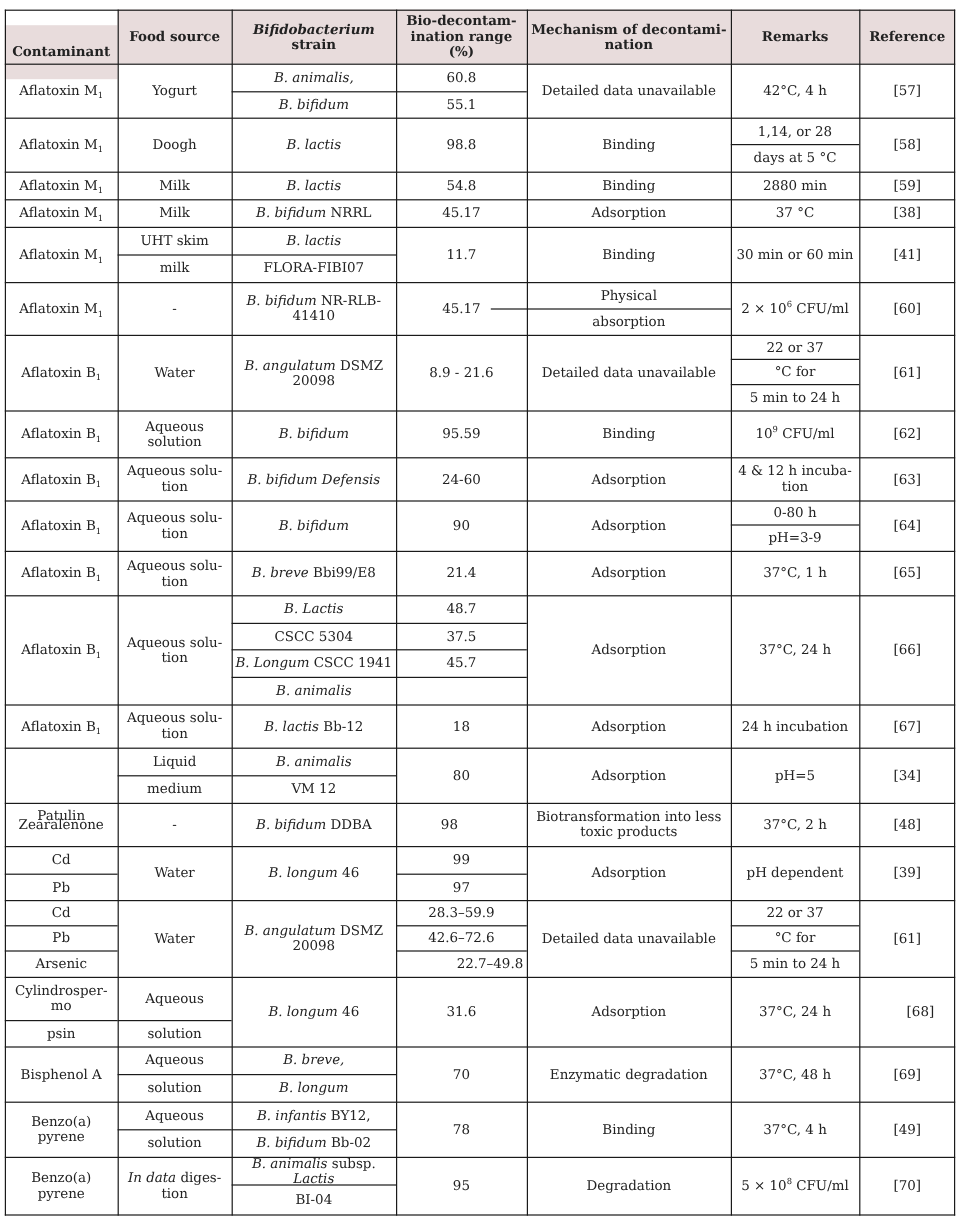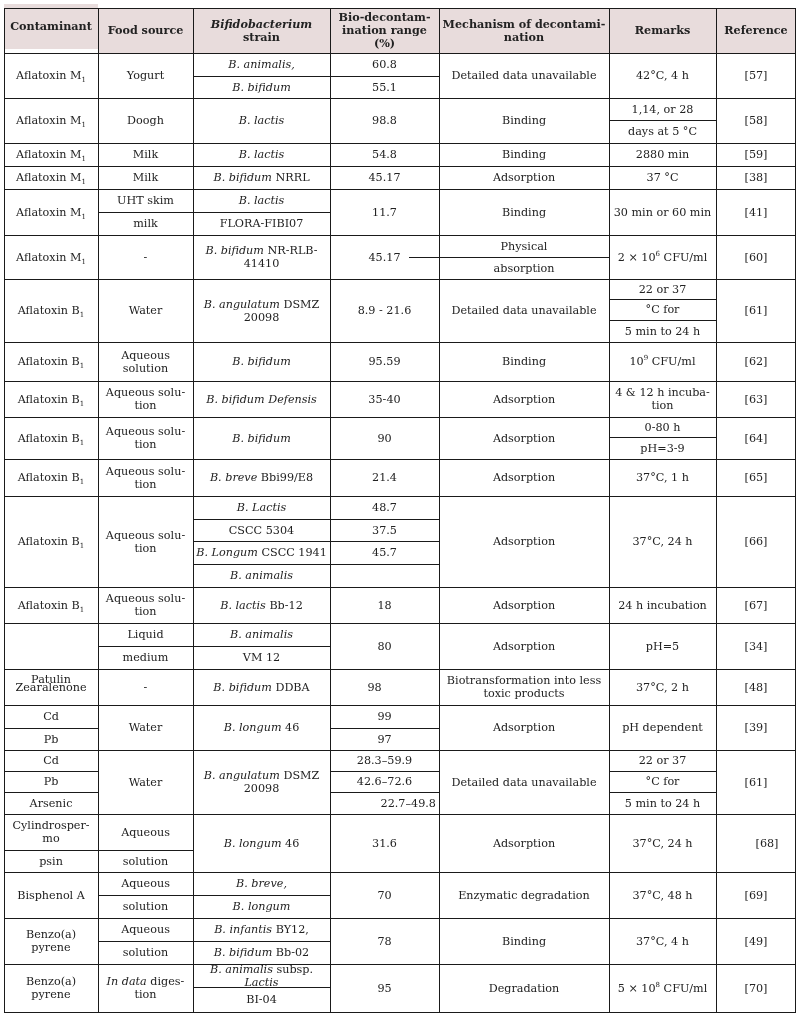--- a/index.html
+++ b/index.html
@@ -13,21 +13,21 @@
   .ln { position: absolute; background: #1a1a1a; }
   .it { font-style: italic; }
   sub, sup { font-size: 7px; line-height: 0; }
   sub { vertical-align: -3px; }
   sup { vertical-align: 5px; }
 </style>
 </head>
 <body>
 
 <div id="tbl">
-    <div class="cell hd" style="left: 0px; width: 94px; top: 0; height: 45px;">
+    <div class="cell hd" style="left: 0px; width: 94px; top: 17px; height: 45px;">
       <span>Contaminant</span>
     </div>
     <div class="cell hd" style="left: 94px; width: 95px; top: 4px; height: 45px;">
       <span>Food source</span>
     </div>
     <div class="cell hd" style="left: 189px; width: 137px; top: 4px; height: 45px;">
       <span><span class="it">Bifidobacterium</span><span> strain</span></span>
     </div>
     <div class="cell hd" style="left: 326px; width: 109px; top: 4px; height: 45px;">
       <span>Bio-decontam-ination range (%)</span>
@@ -252,21 +252,21 @@
     <div class="cell" style="left: 0px; width: 94px; top: 377px; height: 36px;">
       <span><span>Aflatoxin B</span><sub>1</sub></span>
     </div>
     <div class="cell" style="left: 94px; width: 95px; top: 377px; height: 36px;">
       <span>Aqueous solu-tion</span>
     </div>
     <div class="cell" style="left: 189px; width: 137px; top: 377px; height: 36px;">
       <span><span class="it">B. bifidum Defensis</span></span>
     </div>
     <div class="cell" style="left: 326px; width: 109px; top: 377px; height: 36px;">
-      <span>35-40</span>
+      <span>24-60</span>
     </div>
     <div class="cell" style="left: 435px; width: 170px; top: 377px; height: 36px;">
       <span>Adsorption</span>
     </div>
     <div class="cell" style="left: 605px; width: 107px; top: 377px; height: 36px;">
       <span>4 &amp; 12 h incuba-tion</span>
     </div>
     <div class="cell" style="left: 712px; width: 80px; top: 377px; height: 36px;">
       <span>[63]</span>
     </div>

